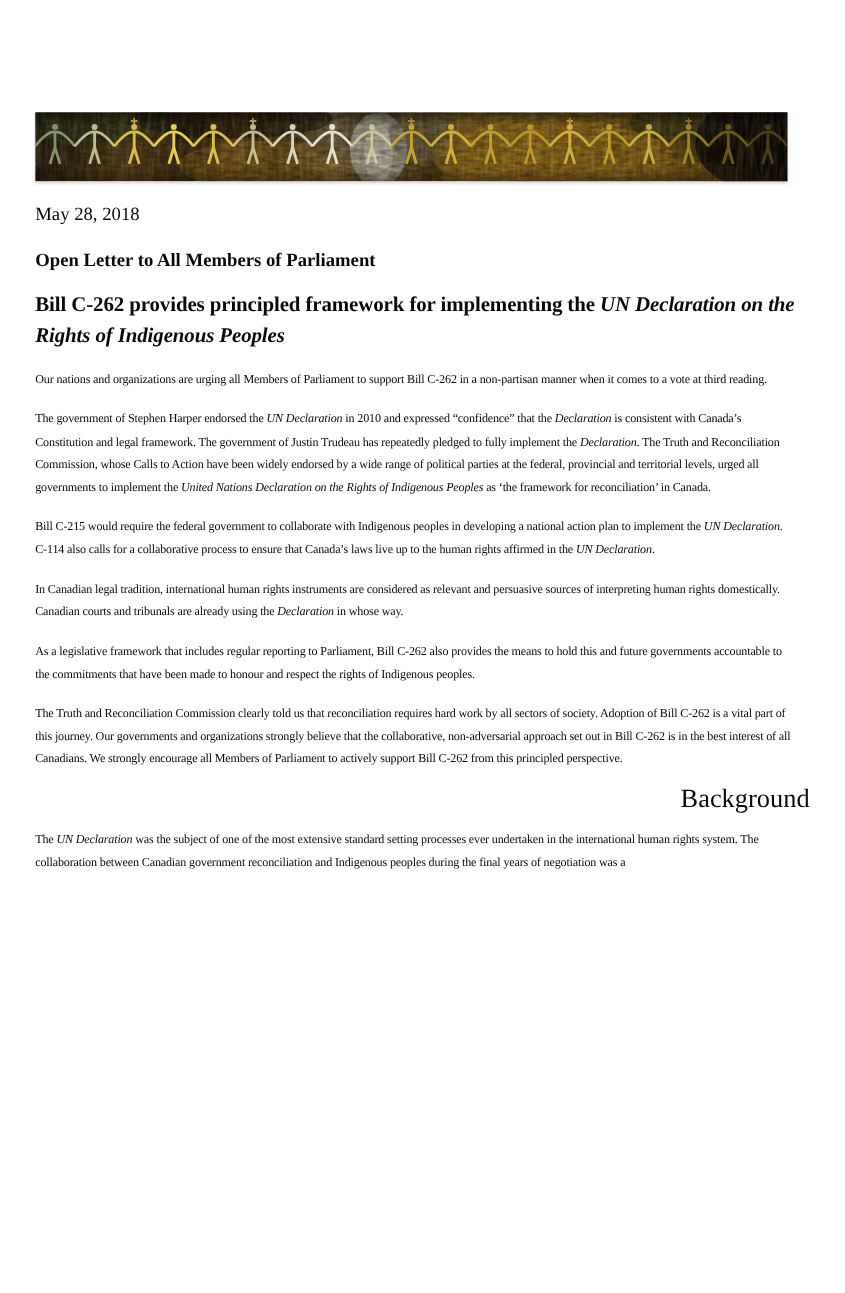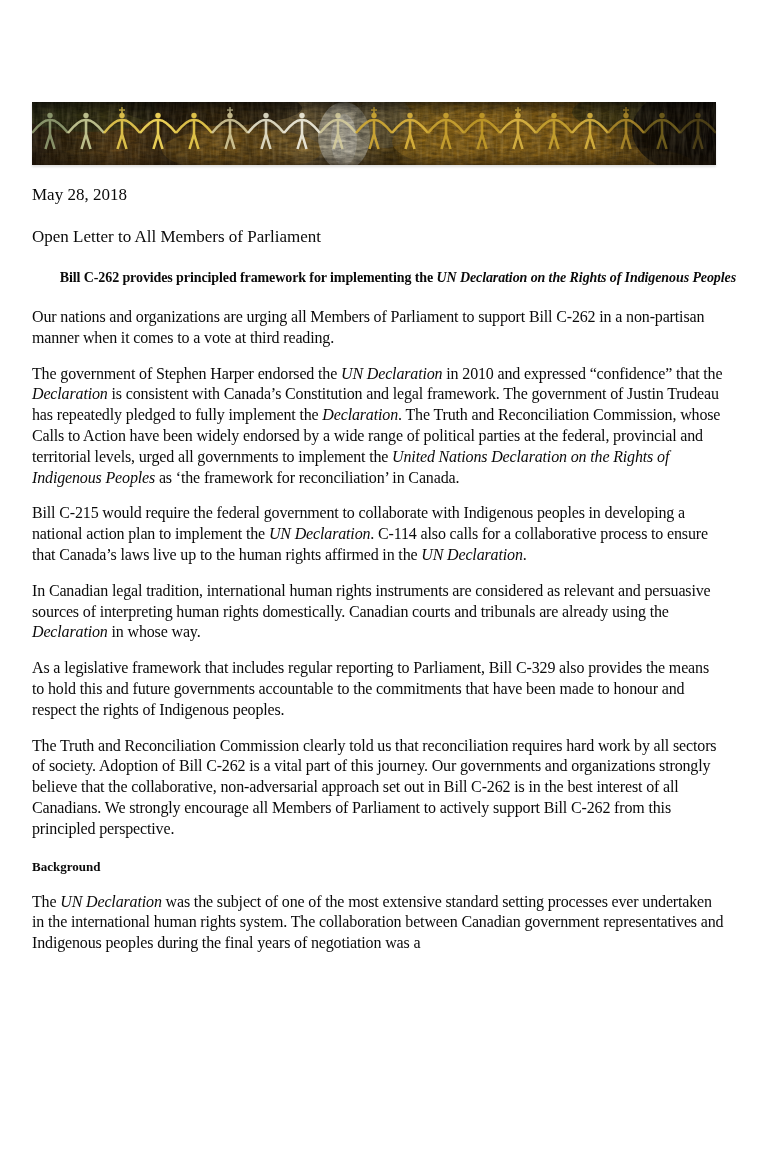--- a/index.html
+++ b/index.html
@@ -22,40 +22,40 @@
     overflow:hidden;
   }
   .banner svg{display:block;width:100%;height:100%;}
   .date{
     margin:19px 0 0 0;
     font-size:17px;line-height:21px;
   }
   .subject{
     margin:21px 0 0 0;
     font-size:17px;line-height:21px;
-    font-weight:normal;
+    font-weight:bold;
   }
   .title{
     margin:17px 0 0 0;
-    font-size:14px;line-height:28px;
+    font-size:19px;line-height:28px;
     font-weight:bold;
     letter-spacing:-0.1px;
-    text-align:right;
   }
   .title em{font-style:italic;}
   #paragraphs p{
     margin:15px 12px 0 0;
-    font-size:16px;line-height:20.8px;
+    font-size:11px;line-height:20.8px;
     letter-spacing:-0.15px;
     text-align:left;
   }
   #paragraphs h2{
     margin:16px 0 0 0;
-    font-size:13px;line-height:21px;
-    font-weight:bold;
+    font-size:24px;line-height:21px;
+    font-weight:normal;
+    text-align:right;
   }
   #paragraphs em{}
 </style>
 </head>
 <body>
 
 <div class="page">
 
   <div class="banner">
     <svg viewBox="0 0 684 63" preserveAspectRatio="none">
@@ -230,19 +230,19 @@
 
   <p class="subject">Open Letter to All Members of Parliament</p>
 
   <h1 class="title"><span>Bill C-262 provides principled framework for implementing the </span><em>UN Declaration on the Rights of Indigenous Peoples</em></h1>
 
   <div id="paragraphs">
       <p><span>Our nations and organizations are urging all Members of Parliament to support Bill C-262 in a non-partisan manner when it comes to a vote at third reading.</span></p>
       <p><span>The government of Stephen Harper endorsed the </span><em>UN Declaration</em><span> in 2010 and expressed “confidence” that the </span><em>Declaration</em><span> is consistent with Canada’s Constitution and legal framework. The government of Justin Trudeau has repeatedly pledged to fully implement the </span><em>Declaration</em><span>. The Truth and Reconciliation Commission, whose Calls to Action have been widely endorsed by a wide range of political parties at the federal, provincial and territorial levels, urged all governments to implement the </span><em>United Nations Declaration on the Rights of Indigenous Peoples</em><span> as ‘the framework for reconciliation’ in Canada.</span></p>
       <p><span>Bill C-215 would require the federal government to collaborate with Indigenous peoples in developing a national action plan to implement the </span><em>UN Declaration</em><span>. C-114 also calls for a collaborative process to ensure that Canada’s laws live up to the human rights affirmed in the </span><em>UN Declaration</em><span>.</span></p>
       <p><span>In Canadian legal tradition, international human rights instruments are considered as relevant and persuasive sources of interpreting human rights domestically. Canadian courts and tribunals are already using the </span><em>Declaration</em><span> in whose way.</span></p>
-      <p><span>As a legislative framework that includes regular reporting to Parliament, Bill C-329 also provides the means to hold this and future governments accountable to the commitments that have been made to honour and respect the rights of Indigenous peoples.</span></p>
+      <p><span>As a legislative framework that includes regular reporting to Parliament, Bill C-262 also provides the means to hold this and future governments accountable to the commitments that have been made to honour and respect the rights of Indigenous peoples.</span></p>
       <p><span>The Truth and Reconciliation Commission clearly told us that reconciliation requires hard work by all sectors of society. Adoption of Bill C-262 is a vital part of this journey. Our governments and organizations strongly believe that the collaborative, non-adversarial approach set out in Bill C-262 is in the best interest of all Canadians. We strongly encourage all Members of Parliament to actively support Bill C-262 from this principled perspective.</span></p>
       <h2><span>Background</span></h2>
-      <p><span>The </span><em>UN Declaration</em><span> was the subject of one of the most extensive standard setting processes ever undertaken in the international human rights system. The collaboration between Canadian government representatives and Indigenous peoples during the final years of negotiation was a</span></p>
+      <p><span>The </span><em>UN Declaration</em><span> was the subject of one of the most extensive standard setting processes ever undertaken in the international human rights system. The collaboration between Canadian government reconciliation and Indigenous peoples during the final years of negotiation was a</span></p>
     </div>
 
 </div>
 
 </body></html>

